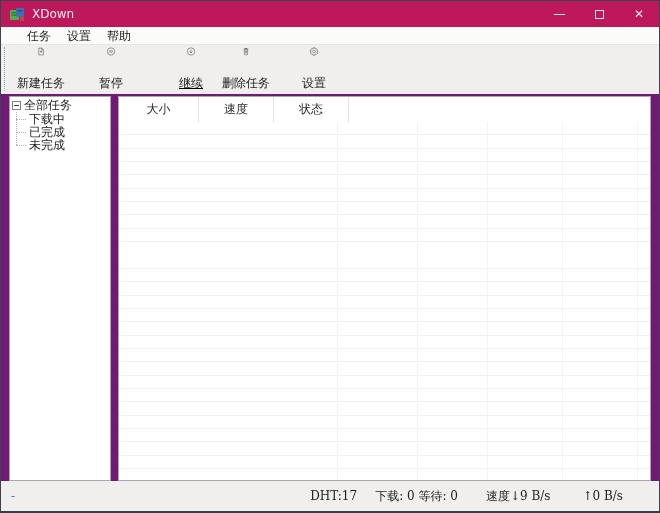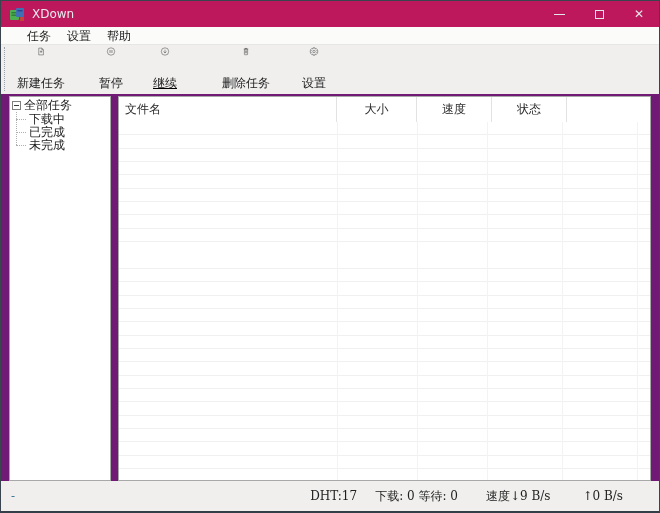--- a/index.html
+++ b/index.html
@@ -44,21 +44,21 @@
   .toolbar-gripper {
     position:absolute; left:3px; top:2px; height:44px; width:0;
     border-left:1px dotted #9aa4ad;
   }
   .tool-btn {
     position:absolute; top:2px; width:56px; height:45px;
     display:flex; flex-direction:column; align-items:center; justify-content:flex-start;
   }
   .tool-btn svg { display:block; }
   .tool-label { font-size:12px; color:#222; margin-top:19px; white-space:nowrap; }
-  .tb-0 { left:12px; } .tb-1 { left:82px; } .tb-2 { left:136px;text-decoration:underline; } .tb-3 { left:217px; } .tb-4 { left:285px; }
+  .tb-0 { left:12px; } .tb-1 { left:82px; } .tb-2 { left:162px;text-decoration:underline; } .tb-3 { left:217px; } .tb-4 { left:285px; }
   
   .main { position:absolute; left:0; top:93px; right:0; height:388px; background:#701a75; }
   .tree-panel {
     position:absolute; left:8px; top:2px; width:102px; bottom:1px;
     background:#fff; border:1px solid #a8a8a8;
     font-size:12px; color:#1c1c1c;
   }
   .tree-inner { position:relative; width:100%; height:100%; }
   .tree-vline { position:absolute; left:6px; top:15px; height:33px; width:0; border-left:1px dotted #aeaeae; }
   .tree-expander {
@@ -200,21 +200,20 @@
           </div>
         <span class="tree-root-label">全部任务</span>
         <span class="tree-child tc-0">下载中</span>
         <span class="tree-child tc-1">已完成</span>
         <span class="tree-child tc-2">未完成</span>
       </div>
     </div>
 
     <div class="table-panel">
       <div class="table-header">
-        <div class="hcell hc-name">文件名</div>
         <div class="hcell hc-size">大小</div>
         <div class="hcell hc-speed">速度</div>
         <div class="hcell hc-status">状态</div>
       </div>
       <div class="table-body">
         <div class="vline vl-0"></div>
         <div class="vline vl-1"></div>
         <div class="vline vl-2"></div>
         <div class="vline vl-3"></div>
         <div class="vline vl-4"></div>

